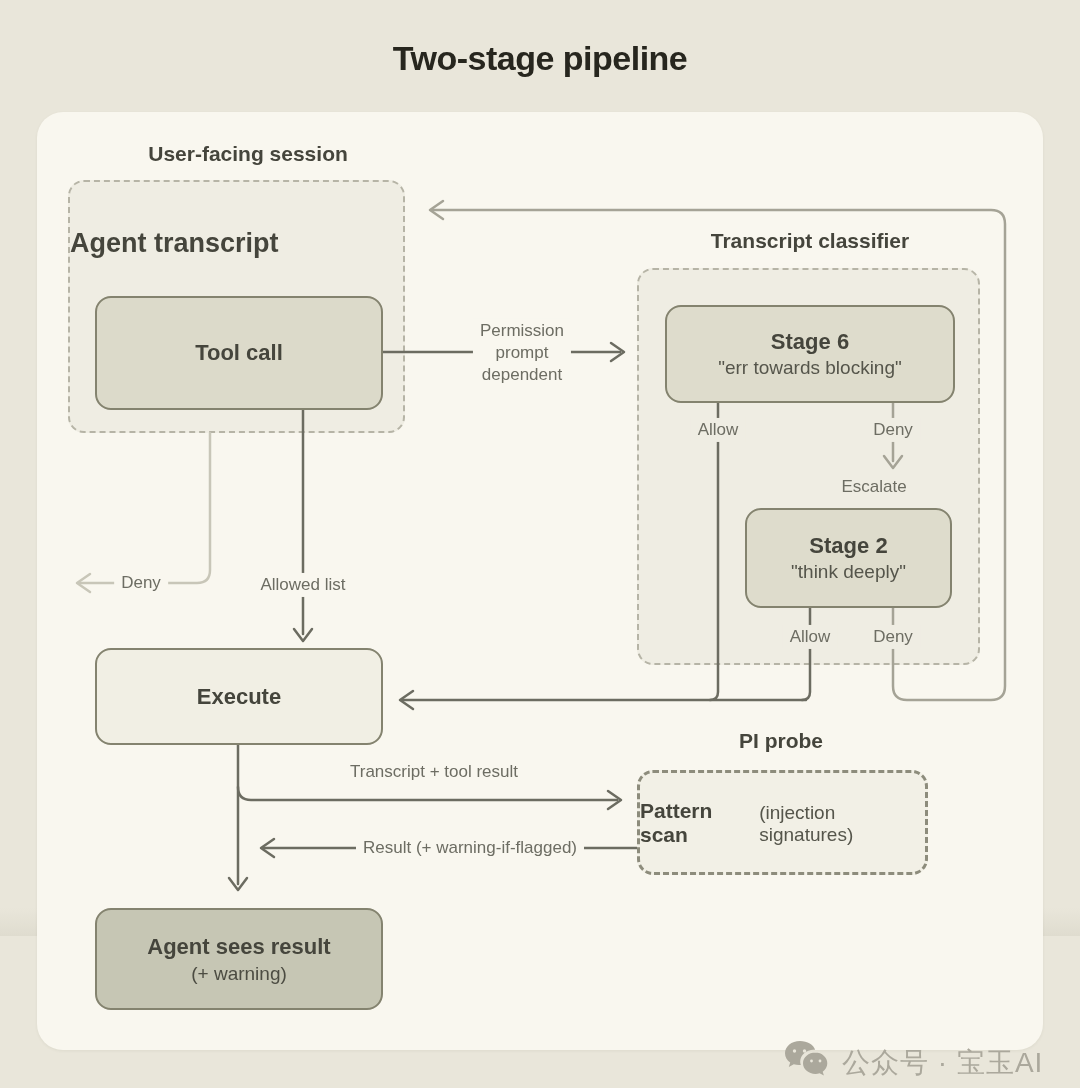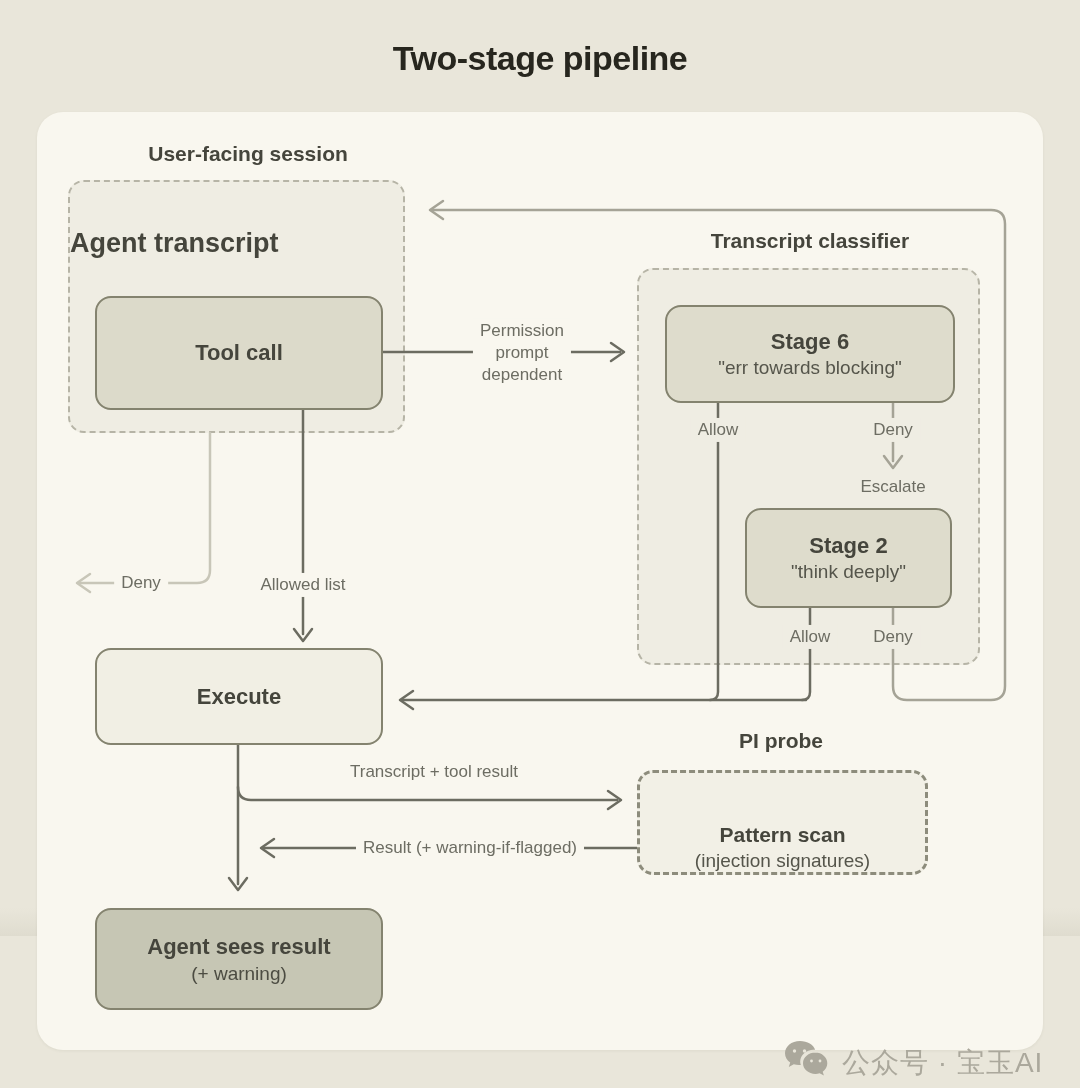--- a/index.html
+++ b/index.html
@@ -43,21 +43,21 @@
   }
   .box-dashed {
     position: absolute;
     background: #efede3;
     border: 2px dashed #b6b4a6;
     border-radius: 16px;
   }
   .box-dashed.probe {
     background: #f2f0e6;
     border: 3px dashed #8d8c7c;
-    display: flex; flex-direction: column; align-items: center; justify-content: flex-end;
+    display: flex; flex-direction: row; align-items: center; justify-content: space-between;
   }
   .box-solid {
     position: absolute;
     border: 2.5px solid #84836f;
     border-radius: 16px;
     display: flex; flex-direction: column; align-items: center; justify-content: center;
     text-align: center;
   }
   .inner-title {
     position: absolute;
@@ -174,21 +174,21 @@
   <div class="box-solid" style="left:95px; top:908px; width:288px; height:102px; background:#c6c6b4;">
     <div class="node-title">Agent sees result</div>
     <div class="node-sub" style="margin-top:3px; color:#4c4c42;">(+ warning)</div>
   </div>
 
   <div class="edge-label" style="left:522px; top:353px;">Permission
 prompt
 dependent</div>
   <div class="edge-label on-dashed" style="left:718px; top:430px;">Allow</div>
   <div class="edge-label on-dashed" style="left:893px; top:430px;">Deny</div>
-  <div class="edge-label on-dashed" style="left:893px; top:487px;">Escalate</div>
+  <div class="edge-label on-dashed" style="left:874px; top:487px;">Escalate</div>
   <div class="edge-label on-dashed" style="left:810px; top:637px;">Allow</div>
   <div class="edge-label on-dashed" style="left:893px; top:637px;">Deny</div>
   <div class="edge-label" style="left:141px; top:583px;">Deny</div>
   <div class="edge-label" style="left:303px; top:585px;">Allowed list</div>
   <div class="edge-label" style="left:434px; top:772px;">Transcript + tool result</div>
   <div class="edge-label" style="left:470px; top:848px;">Result (+ warning-if-flagged)</div>
 
   <div class="watermark">
     <svg width="48" height="40" viewBox="0 0 48 40">
       <path fill="#aba89c" d="M18 2 C9.5 2 3 7.5 3 14.2 c0 3.8 2 7.1 5.2 9.3 l-1.4 4.4 5-2.6 c1.6 0.5 3.4 0.8 5.2 0.8 0.6 0 1.2 0 1.8-0.1 -0.4-1.1-0.6-2.2-0.6-3.4 0-6.6 6-11.9 13.4-11.9 0.5 0 1 0 1.5 0.1 C31.6 5.6 25.4 2 18 2 Z"></path>

